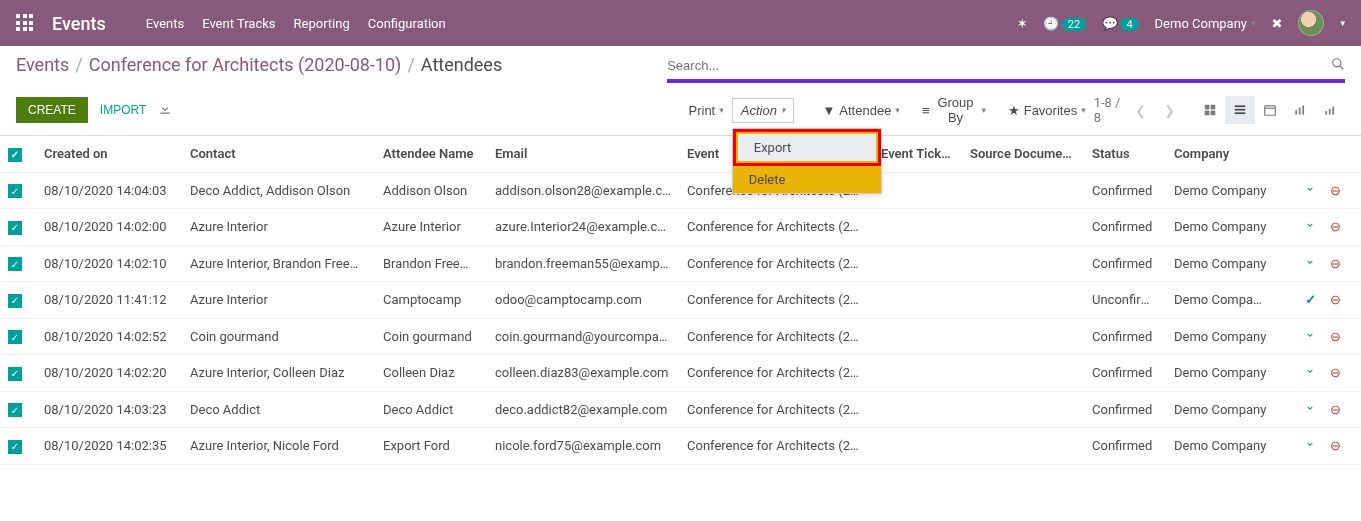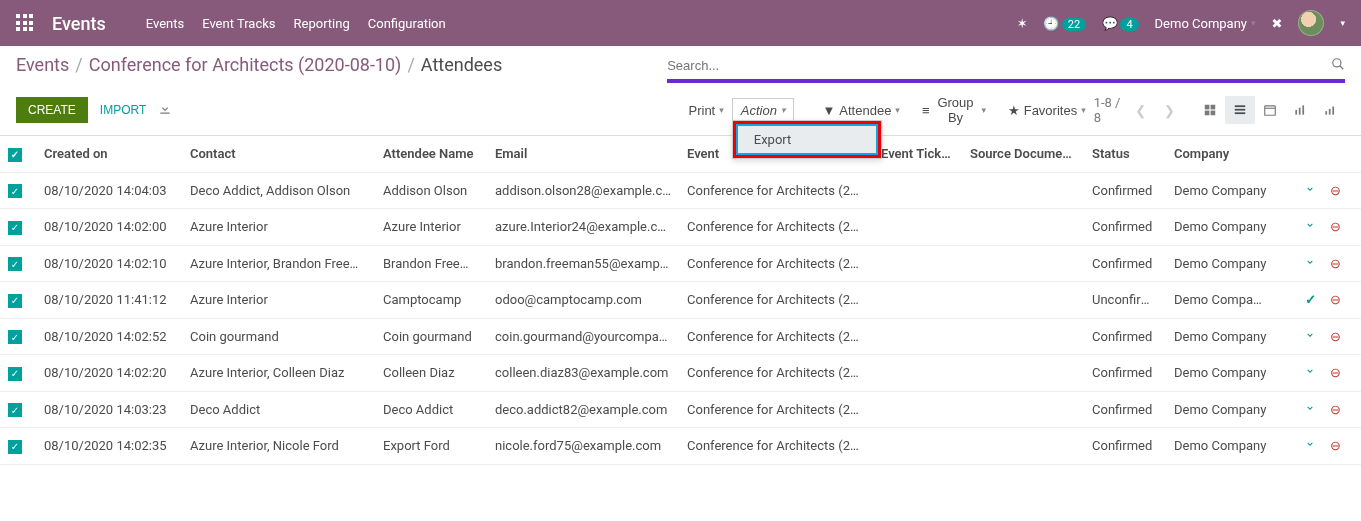--- a/index.html
+++ b/index.html
@@ -38,21 +38,21 @@
   .caret { font-size: 9px; color: #888; }
   .filter-group { display: flex; gap: 6px; margin-left: 20px; }
   .right-tools { margin-left: auto; display: flex; align-items: center; gap: 4px; }
   .pager { display: flex; align-items: center; gap: 10px; color: #7c7b7b; margin-right: 12px; }
   .pager-btn { color: #ccc; cursor: pointer; padding: 0 4px; }
   .view-switch { display: flex; border: 0px solid #ccc; }
   .view-btn { width: 30px; height: 28px; display: flex; align-items: center; justify-content: center; cursor: pointer; color: #7c7b7b; }
   .view-btn.active { background: #e9ecef; color: #4c4c4c; }
   
   
-  .action-dd { position: absolute; top: 22px; left: 0; background: #0ea5e9; border: 1px solid #ccc; box-shadow: 0 2px 6px rgba(0,0,0,0.15); min-width: 150px; z-index: 10; }
+  .action-dd { position: absolute; top: 30px; left: 0; background: #eab308; border: 1px solid #ccc; box-shadow: 0 2px 6px rgba(0,0,0,0.15); min-width: 150px; z-index: 10; }
   .action-dd-item { padding: 6px 16px; cursor: pointer; }
   .action-dd-item.hover { background: #e9ecef; }
   .highlight-box { border: 3px solid #e00; padding: 2px; }
   .action-wrap { position: relative; display: inline-block; }
   
   
   .table-wrap { border-top: 1px solid #ddd; }
   table { width: 100%; border-collapse: collapse; table-layout: fixed; }
   th, td { text-align: left; padding: 10px 8px; font-size: 13px; border-bottom: 1px solid #eee; overflow: hidden; text-overflow: ellipsis; white-space: nowrap; }
   th { font-weight: 600; color: #4c4c4c; }
@@ -152,20 +152,21 @@
       </button>
       <div class="action-wrap">
         <button class="tb-btn bordered">
           <span>Action</span>
           <span class="caret">▾</span>
         </button>
         <div class="action-dd">
           <div class="highlight-box">
             <div class="action-dd-item hover">Export</div>
           </div>
+          <div class="action-dd-item">Delete</div>
         </div>
       </div>
 
       <div class="filter-group">
         <button class="tb-btn">
           <span>▼</span>
           <span>Attendee</span>
           <span class="caret">▾</span>
         </button>
         <button class="tb-btn">

